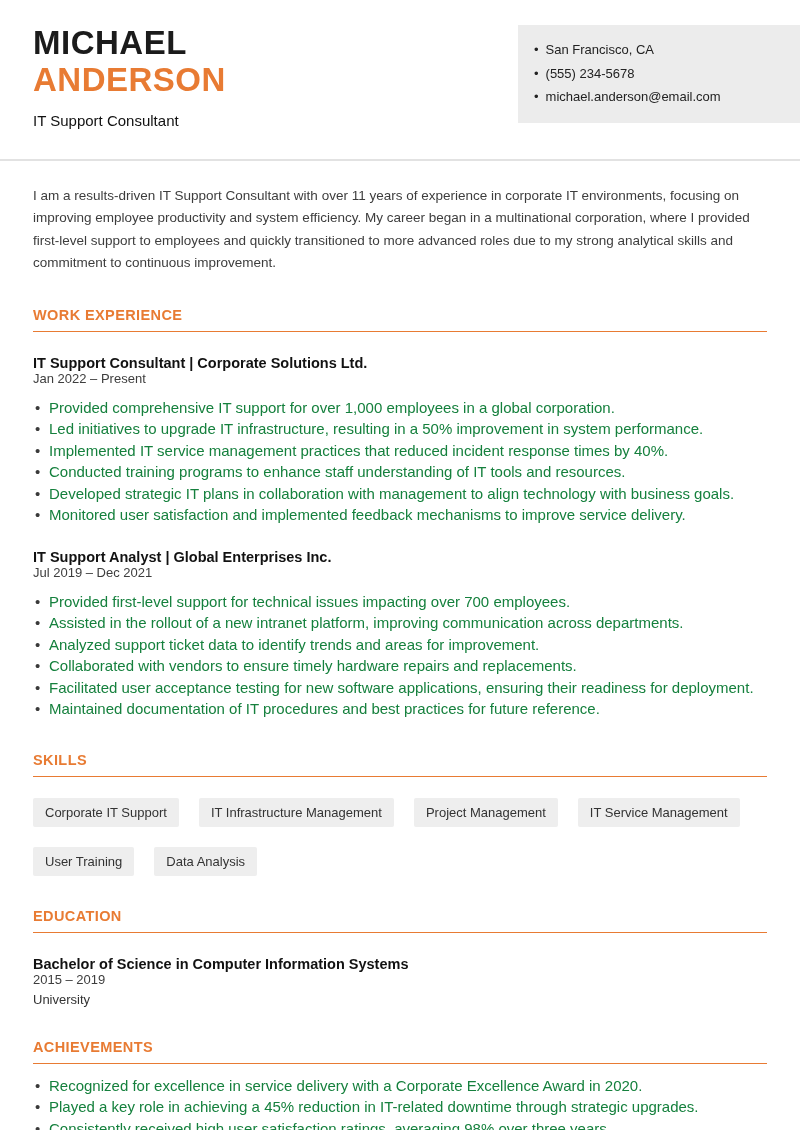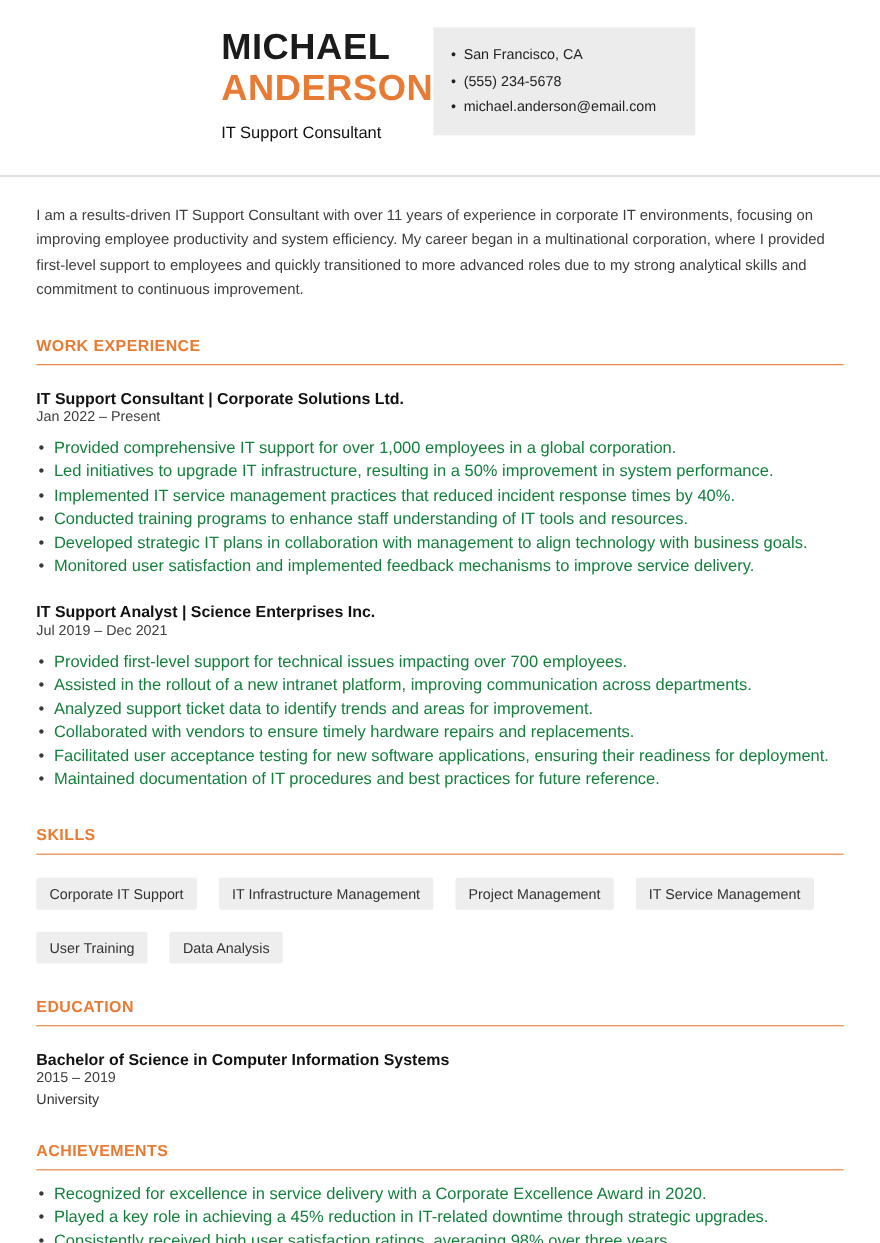--- a/index.html
+++ b/index.html
@@ -12,41 +12,41 @@
   .page {
     width: 800px;
     height: 1130px;
     background: #ffffff;
     overflow: hidden;
   }
 
   
   .header {
     display: flex;
-    justify-content: center;
+    justify-content: space-between;
     align-items: flex-start;
     padding: 25px 0 0 33px;
   }
   .name {
     font-size: 33px;
     font-weight: 700;
     letter-spacing: 0.5px;
     line-height: 1.12;
     color: #1b1b1b;
   }
   .name .first { display: block; }
   .name .last  { display: block; color: #E87B33; }
   .header-job-title {
     margin-top: 13px;
     font-size: 15px;
     color: #111;
   }
   .contact-box {
     background: #ececec;
-    width: 238px;
+    width: 282px;
     padding: 13px 18px 14px 16px;
   }
   .contact-item {
     display: flex;
     align-items: baseline;
     font-size: 13px;
     color: #222;
     line-height: 23.5px;
   }
   .contact-item::before {
@@ -199,21 +199,21 @@
             <li>Conducted training programs to enhance staff understanding of IT tools and resources.</li>
 
             <li>Developed strategic IT plans in collaboration with management to align technology with business goals.</li>
 
             <li>Monitored user satisfaction and implemented feedback mechanisms to improve service delivery.</li>
           </ul>
       </div>
 
       <div class="job">
         <div class="job-header">
-          <span class="job-name">IT Support Analyst | Science Enterprises Inc.</span>
+          <span class="job-name">IT Support Analyst | Global Enterprises Inc.</span>
           <span class="job-dates">Jul 2019 – Dec 2021</span>
         </div>
         <ul class="bullets">
 
             <li>Provided first-level support for technical issues impacting over 700 employees.</li>
 
             <li>Assisted in the rollout of a new intranet platform, improving communication across departments.</li>
 
             <li>Analyzed support ticket data to identify trends and areas for improvement.</li>
 

